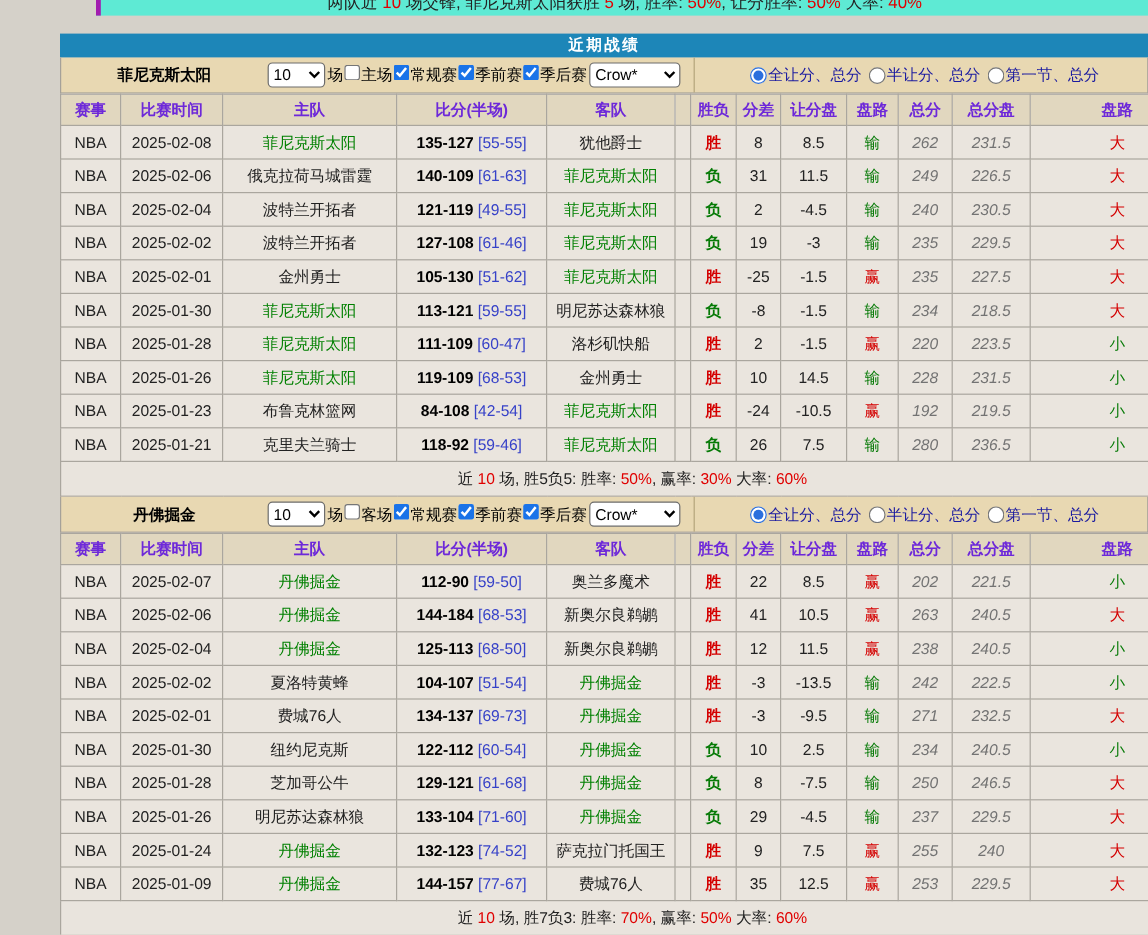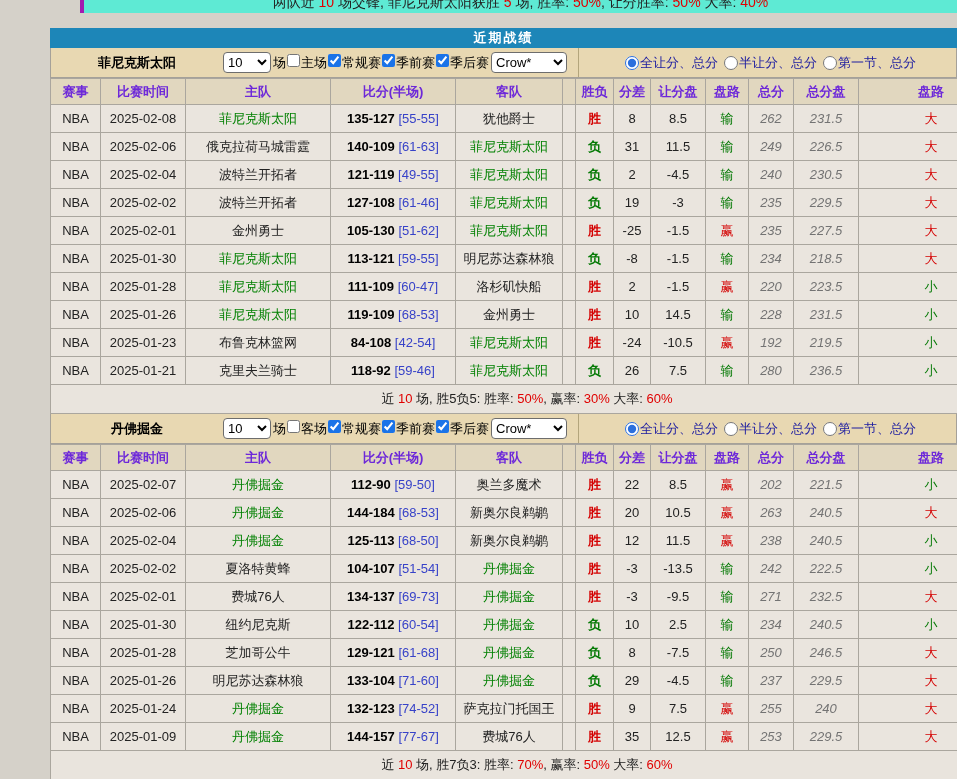--- a/index.html
+++ b/index.html
@@ -376,21 +376,21 @@
     <td class="c-ou t-green">小</td>
   </tr>
           <tr>
     <td class="c-league">NBA</td>
     <td class="c-date">2025-02-06</td>
     <td class="c-home t-team">丹佛掘金</td>
     <td class="c-score"><b>144-184</b> <span class="half">[68-53]</span></td>
     <td class="c-away">新奥尔良鹈鹕</td>
     <td class="c-spacer"></td>
     <td class="c-result t-red">胜</td>
-    <td class="c-diff">20</td>
+    <td class="c-diff">41</td>
     <td class="c-line">10.5</td>
     <td class="c-lineres t-red">赢</td>
     <td class="c-total t-blue">263</td>
     <td class="c-totalline t-blue">240.5</td>
     <td class="c-ou t-red">大</td>
   </tr>
           <tr>
     <td class="c-league">NBA</td>
     <td class="c-date">2025-02-04</td>
     <td class="c-home t-team">丹佛掘金</td>

